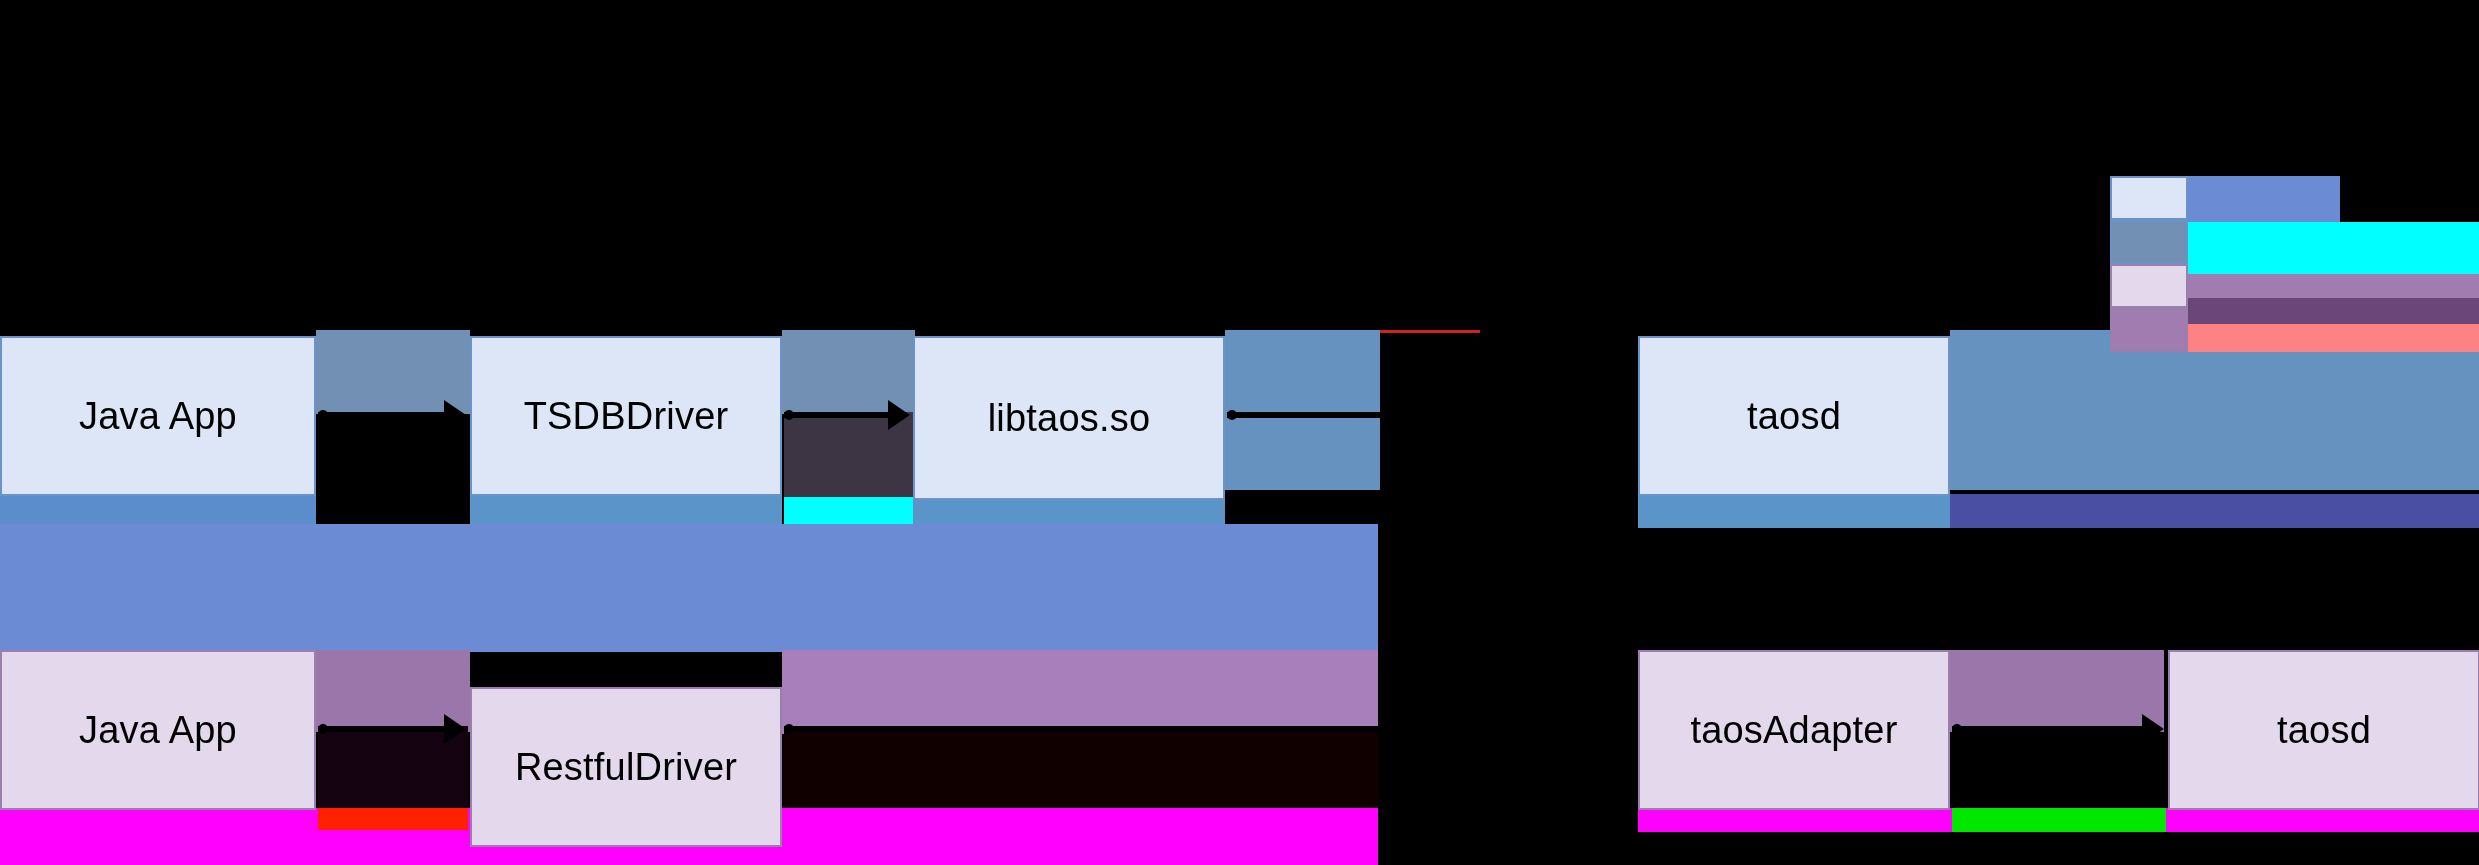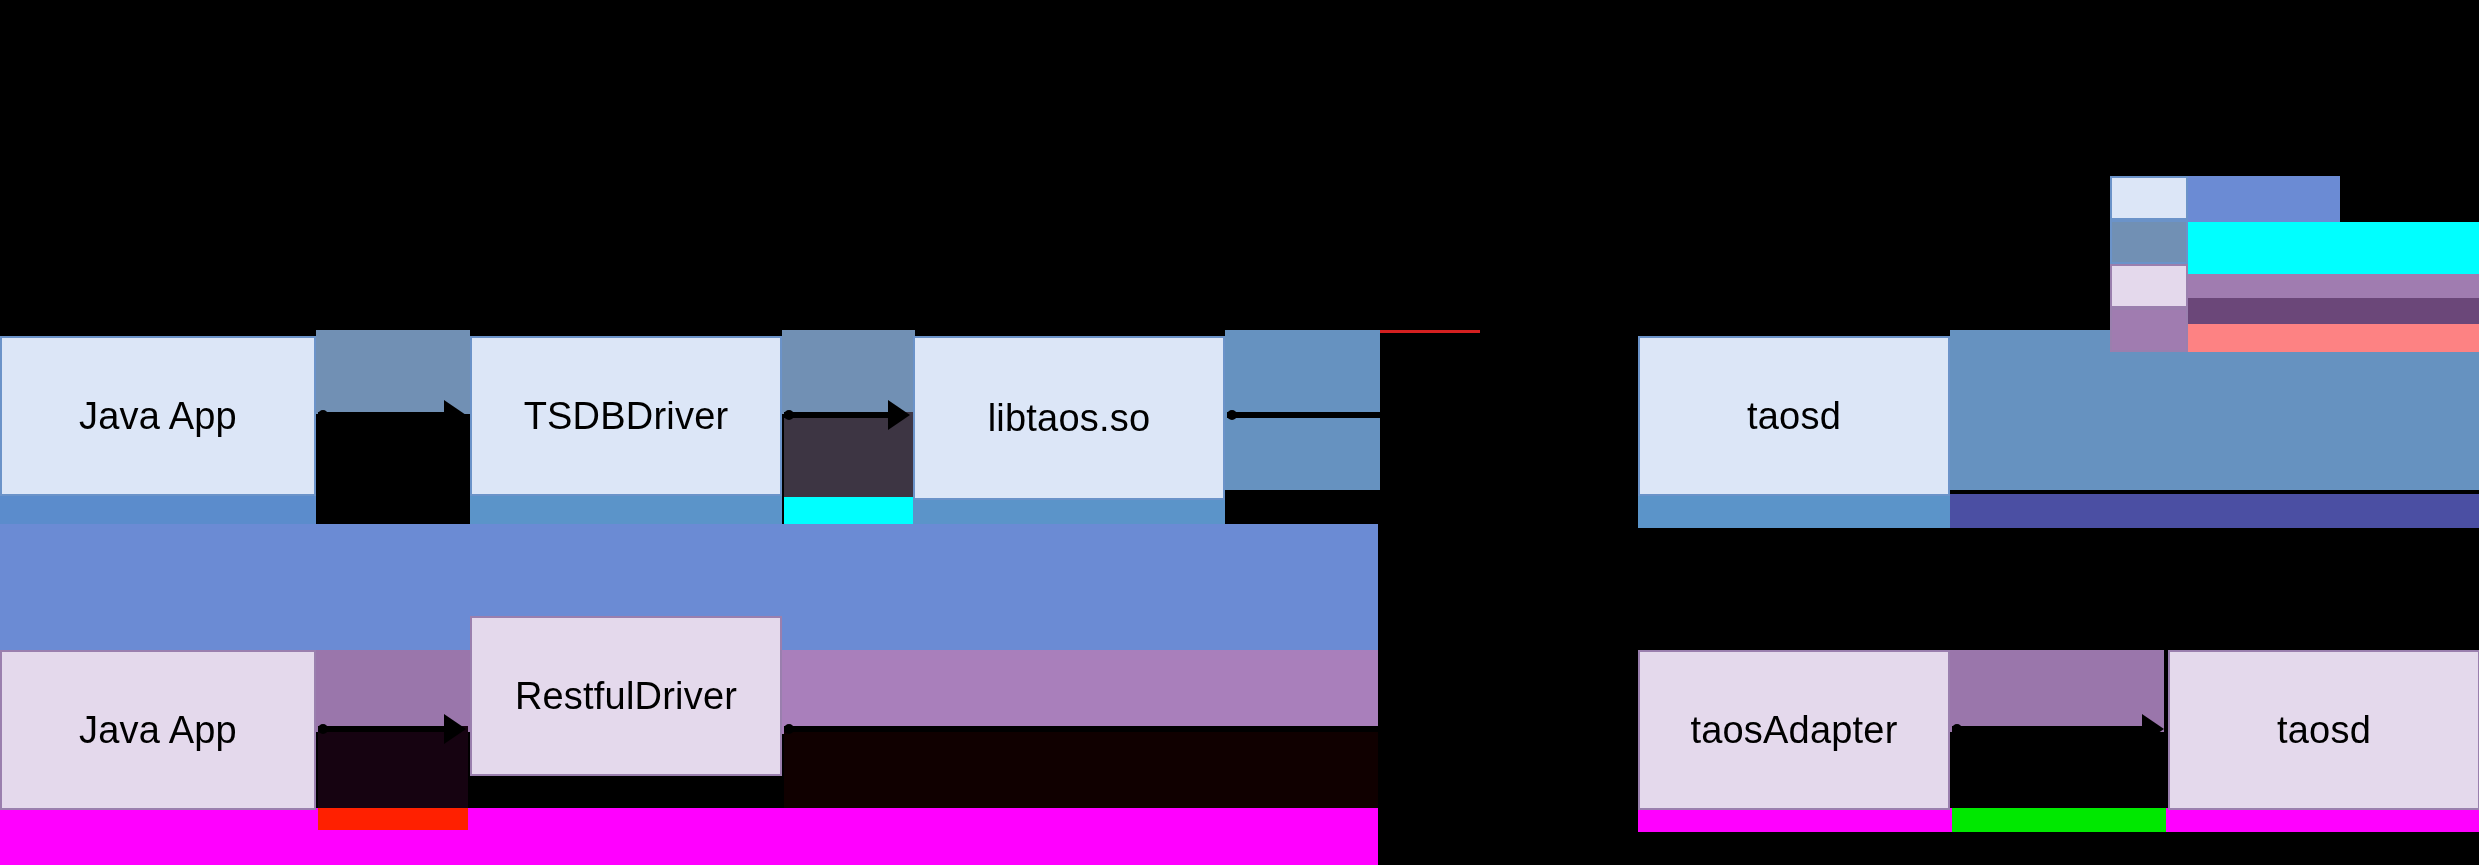--- a/index.html
+++ b/index.html
@@ -150,21 +150,21 @@
       </div>
       <div class="node blue" style="left: 913px; top: 336px; width: 312px; height: 164px;">
         <span>libtaos.so</span>
       </div>
       <div class="node blue" style="left: 1638px; top: 336px; width: 312px; height: 160px;">
         <span>taosd</span>
       </div>
       <div class="node violet" style="left: 0px; top: 650px; width: 316px; height: 160px;">
         <span>Java App</span>
       </div>
-      <div class="node violet" style="left: 470px; top: 616px; width: 312px; height: 160px;">
+      <div class="node violet" style="left: 470px; top: 687px; width: 312px; height: 160px;">
         <span>RestfulDriver</span>
       </div>
       <div class="node violet" style="left: 1638px; top: 650px; width: 312px; height: 160px;">
         <span>taosAdapter</span>
       </div>
       <div class="node violet" style="left: 2168px; top: 650px; width: 312px; height: 160px;">
         <span>taosd</span>
       </div>
     </div>
 

